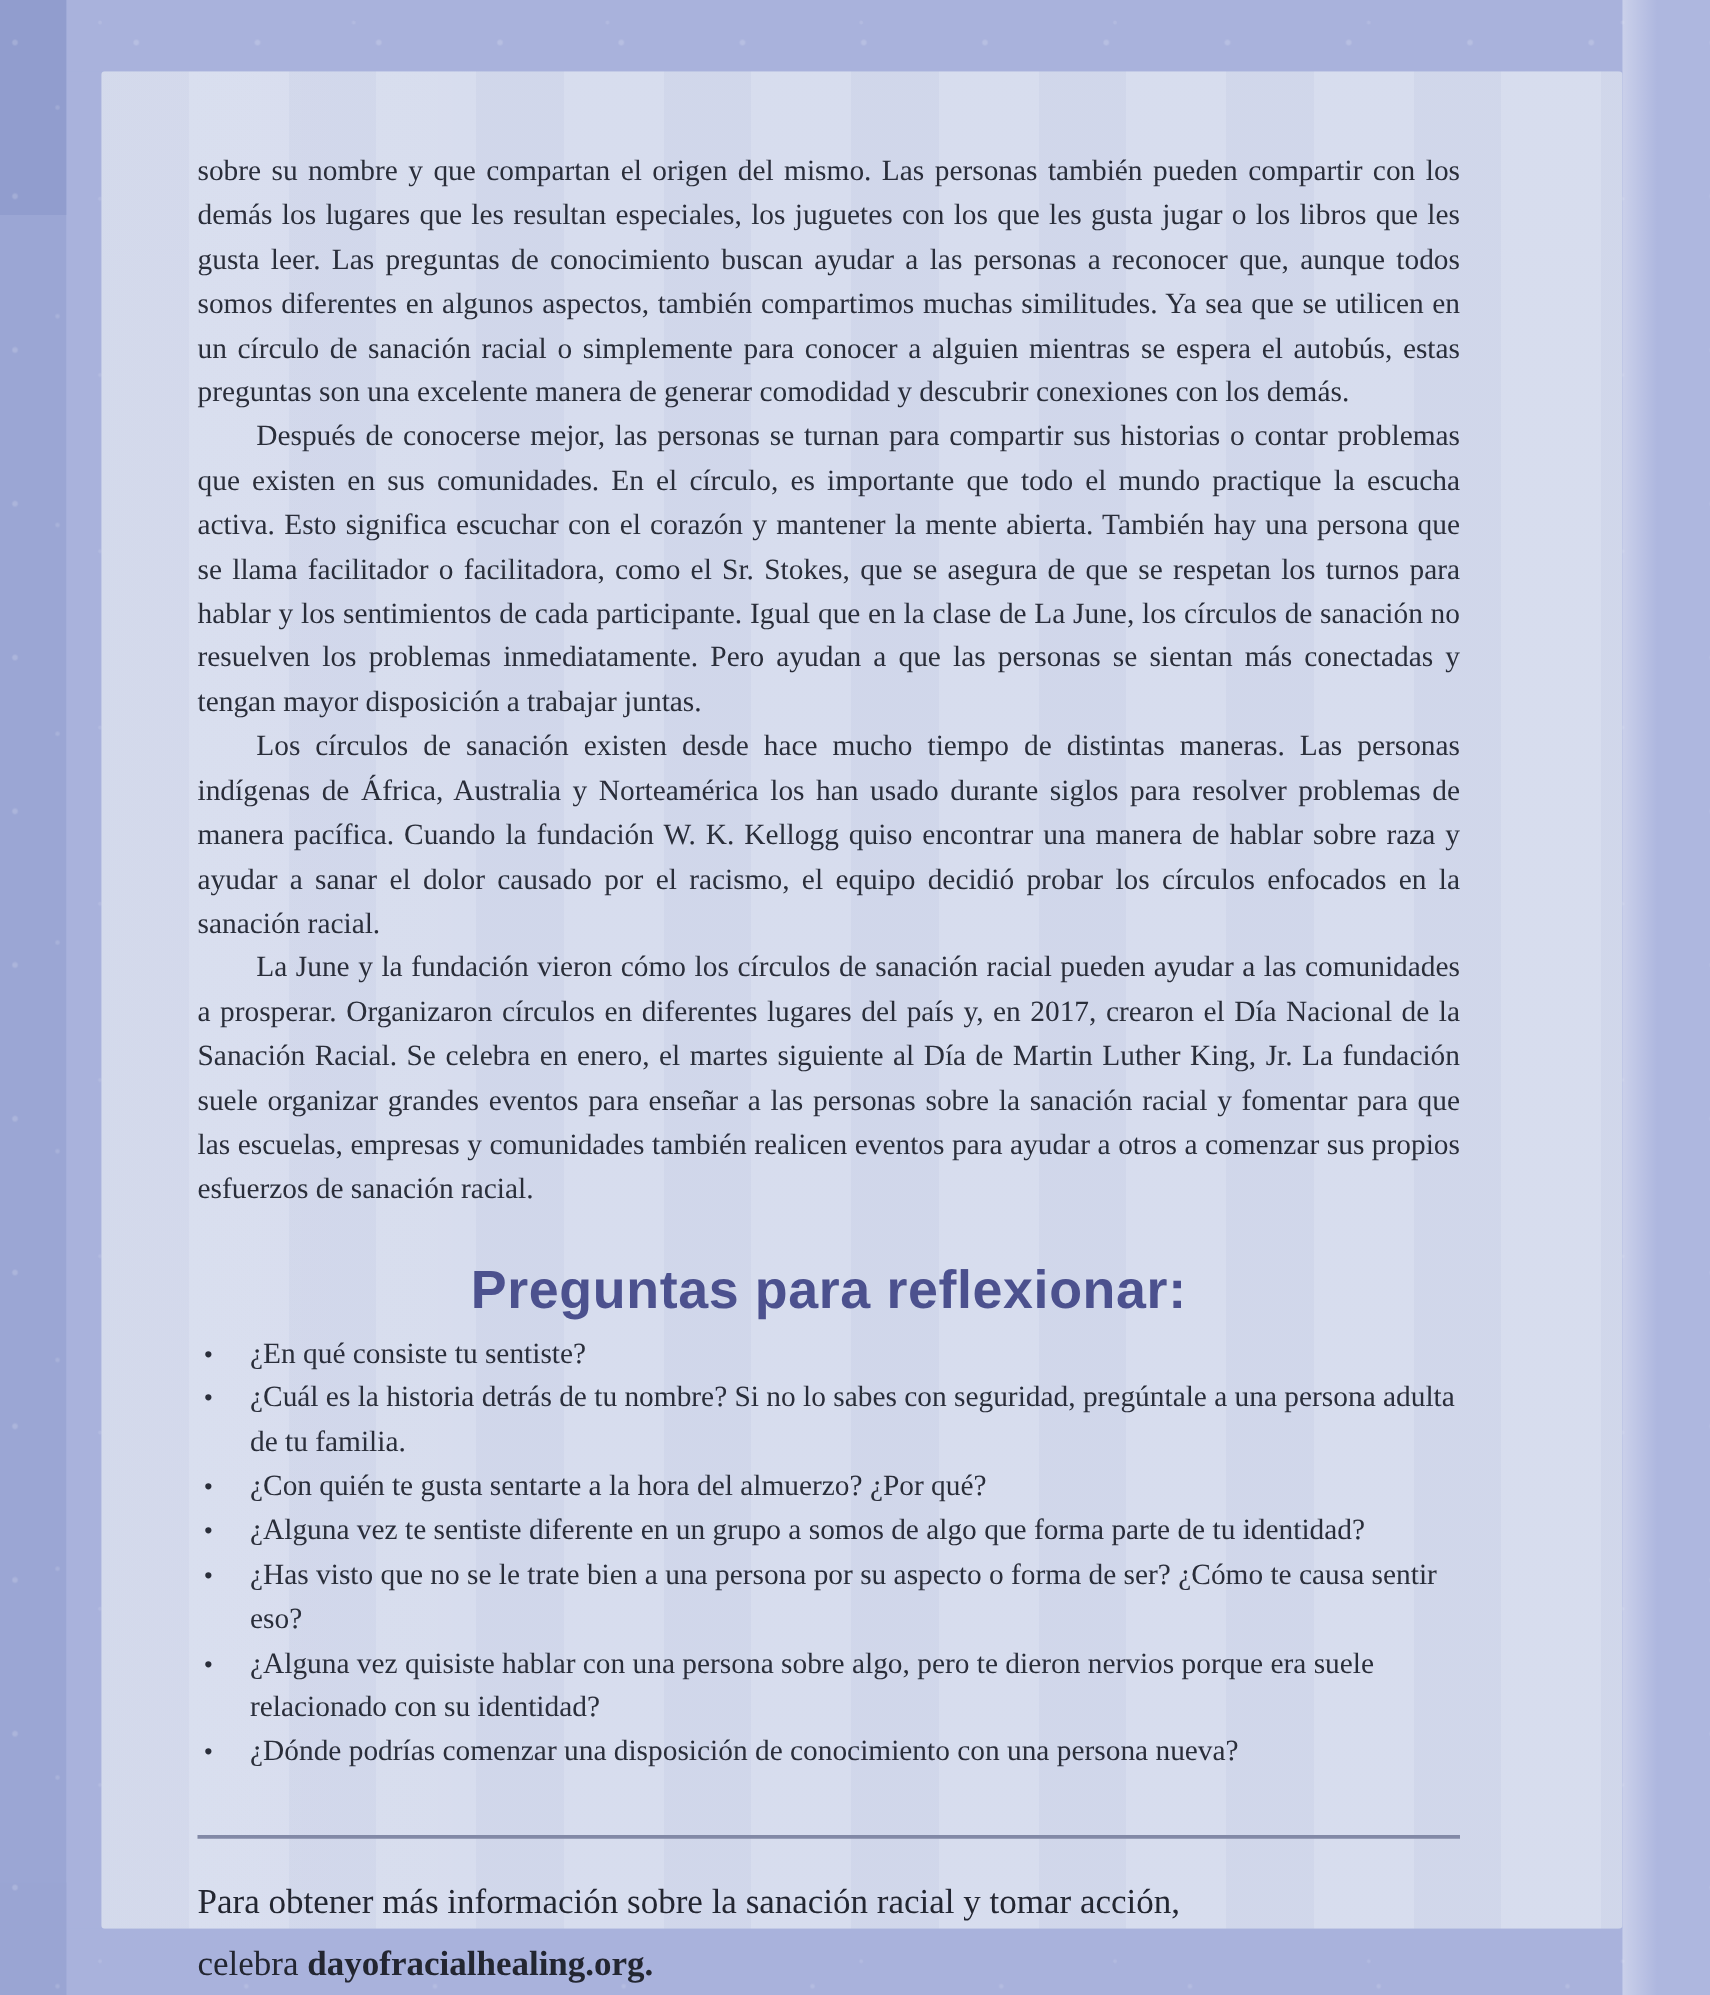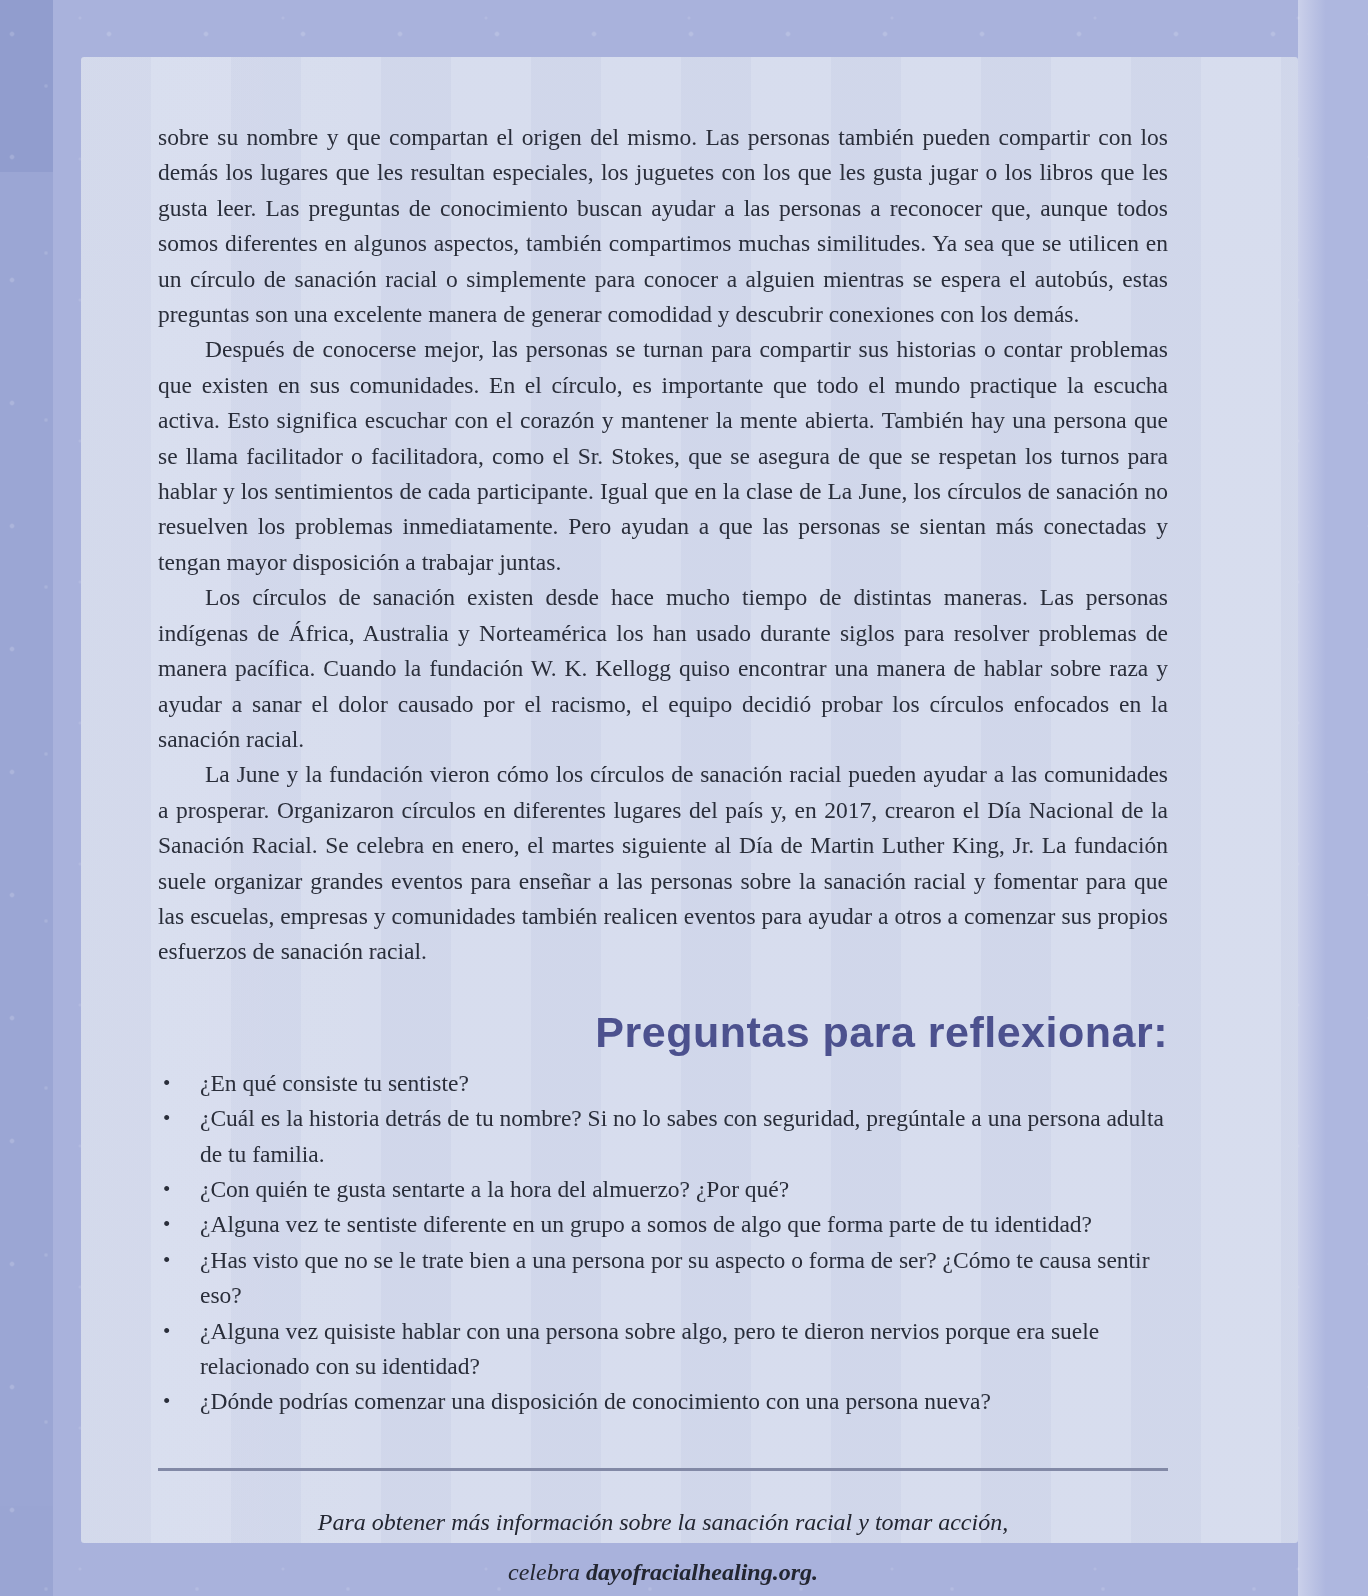--- a/index.html
+++ b/index.html
@@ -65,21 +65,21 @@
     margin: 0;
     font-size: 23.5px;
     line-height: 35.4px;
     color: #2a2e3a;
     text-align: justify;
     text-indent: 47px;
   }
   .body-text p.no-indent { text-indent: 0; }
   h1.section-heading {
     margin: 36px 0 8px 0;
-    text-align: right;
+    text-align: center;
     font-family: "Liberation Sans", "DejaVu Sans", sans-serif;
     font-weight: 700;
     font-size: 43px;
     line-height: 52px;
     letter-spacing: 0.5px;
     color: #4c518e;
   }
   ul.questions {
     list-style: none;
     margin: 8px 0 0 0;
@@ -100,25 +100,24 @@
   }
   ul.questions .q-text { flex: 1; }
   hr.divider {
     border: none;
     border-top: 3px solid #8289a6;
     margin: 48px 0 0 0;
     width: 100%;
   }
   .footer {
     margin-top: 26px;
-    text-align: center;
-    font-size: 24px;
+    text-align: left;
+    font-size: 28px;
     line-height: 50px;
     color: #232631;
-    font-style: italic;
   }
   .footer p { margin: 0; }
   .footer .site { font-weight: 700; }
 </style>
 </head>
 <body>
 
 <div class="page">
   <div class="frame-top"></div>
   <div class="frame-bottom"></div>

